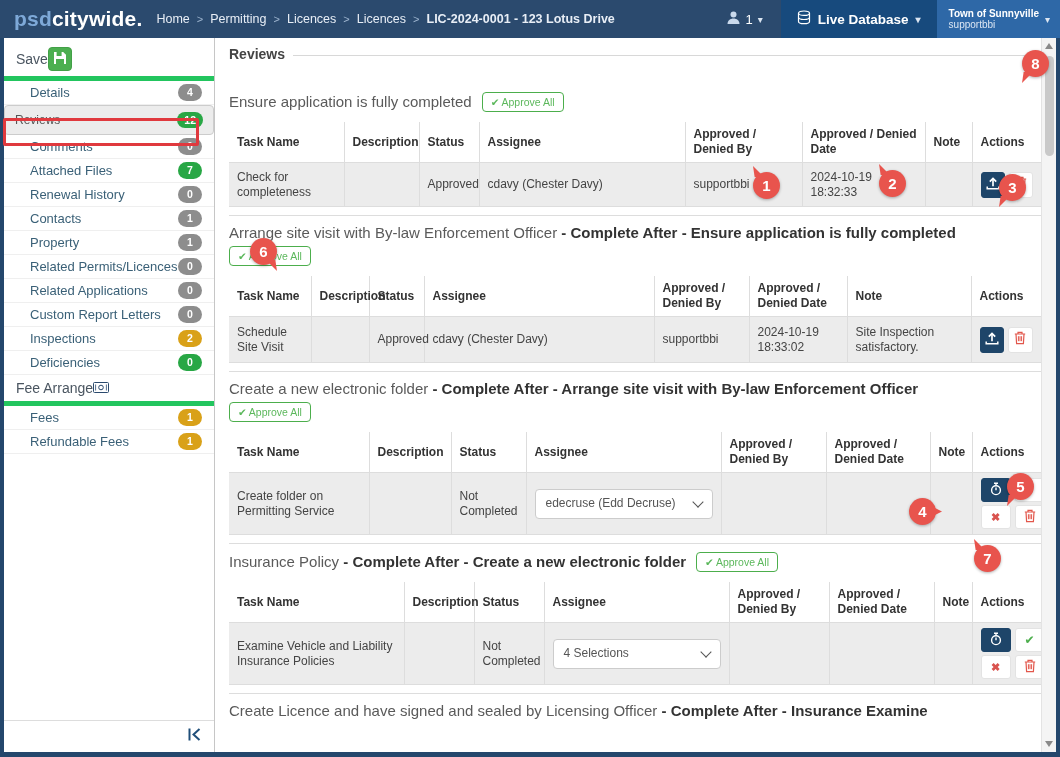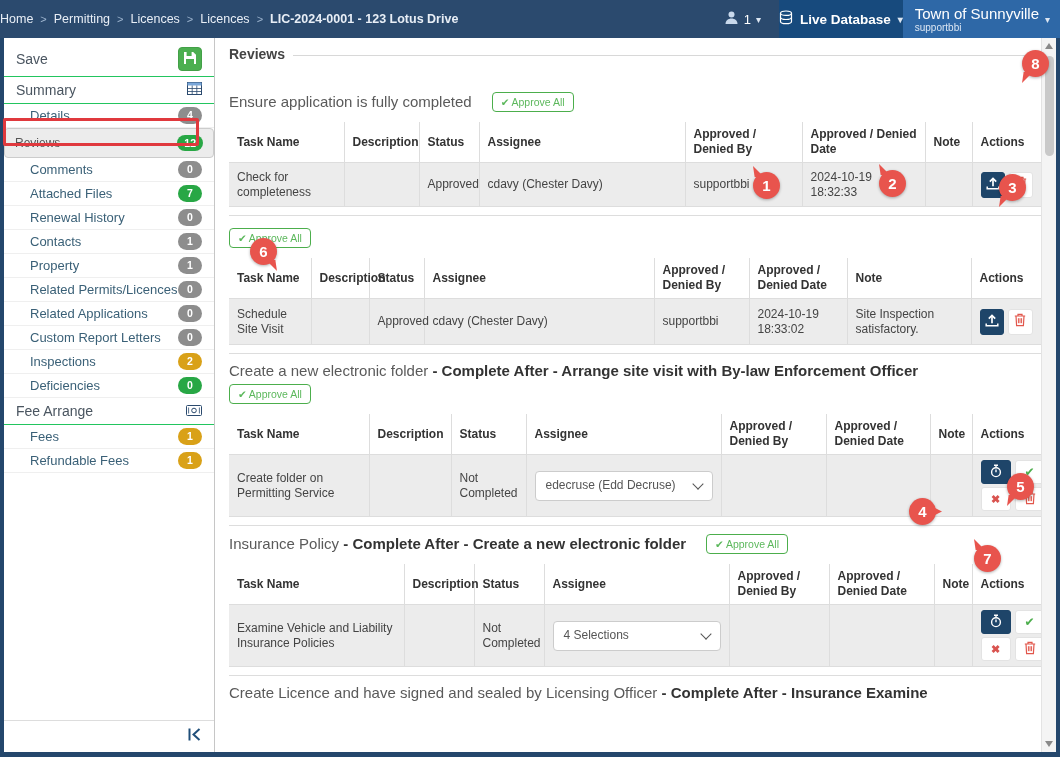--- a/index.html
+++ b/index.html
@@ -10,32 +10,32 @@
   .hdr { position: absolute; top: 0; left: 0; right: 0; height: 38px; background: #2b4a6e; display: flex; align-items: center; color: #fff; }
   .logo { padding: 0 14px 0 14px; font-size: 21px; font-weight: bold; letter-spacing: .2px; white-space: nowrap; }
   .logo .psd { color: #7ea9d8; }
   .logo .cw { color: #fff; }
   .crumbs { display: flex; align-items: center; gap: 7px; font-size: 12.5px; color: #e8eef6; white-space: nowrap; }
   .crumbs .sep { color: #9fb6d0; font-size: 11px; }
   .crumbs .cur { font-weight: bold; }
   .hdr-spacer { flex: 1; }
   .usermenu { display: flex; align-items: center; gap: 5px; font-size: 13px; padding: 0 18px; }
   .caret { font-size: 10px; color: #dce6f2; }
-  .livedb { height: 38px; display: flex; align-items: center; gap: 7px; background: #174a7d; padding: 0 0; font-size: 13.5px; font-weight: bold; }
+  .livedb { height: 38px; display: flex; align-items: center; gap: 7px; background: #174a7d; padding: 0 16px; font-size: 13.5px; font-weight: bold; }
   .orgbox { height: 38px; display: flex; align-items: center; gap: 6px; background: #2e68a7; padding: 0 10px 0 12px; min-width: 114px; }
   .orgtxt { line-height: 1.15; }
-  .orgname { font-size: 15px; font-weight: normal; }
+  .orgname { font-size: 10px; font-weight: bold; }
   .orguser { font-size: 10px; color: #dbe6f3; }
 
   
   .app { position: absolute; top: 38px; left: 4px; right: 4px; bottom: 5px; background: #fff; display: flex; overflow: hidden; }
 
   
   .side { width: 211px; border-right: 1px solid #c6c6c6; display: flex; flex-direction: column; padding-top: 4px; overflow: hidden; }
-  .side-head { display: flex; justify-content: space-between; align-items: center; padding: 5px 12px; font-size: 14px; color: #4a5560; border-bottom: 1px solid #22c55e; min-height: 27px; }
+  .side-head { display: flex; justify-content: flex-start; align-items: center; padding: 5px 12px; font-size: 14px; color: #4a5560; border-bottom: 5px solid #22c55e; min-height: 27px; }
   .side-item { display: flex; justify-content: space-between; align-items: center; padding: 3px 12px 3px 26px; font-size: 13px; color: #3a6077; border-bottom: 1px solid #efefef; min-height: 24px; cursor: pointer; }
   .side-item.sel { background: #ececec; }
   .badge { min-width: 24px; text-align: center; border-radius: 9px; color: #fff; font-size: 10.5px; font-weight: bold; padding: 2px 7px; line-height: 1.2; }
   .b-gray { background: #8d8d8d; }
   .b-green { background: #28a745; }
   .b-orange { background: #d9a118; }
   .save-btn { width: 24px; height: 24px; background: #4caf50; border: 1px solid #43a047; border-radius: 4px; display: flex; align-items: center; justify-content: center; cursor: pointer; }
   .side-bottom { margin-top: auto; border-top: 1px solid #ddd; padding: 6px 12px; display: flex; justify-content: flex-end; }
   .log-bars { display: flex; flex-direction: column; gap: 3px; }
   .log-bars i { width: 14px; height: 3px; background: #2b4a6e; display: block; }
@@ -49,21 +49,21 @@
   .filter-input { width: 112px; height: 28px; border: 1px solid #ccc; border-radius: 4px 0 0 4px; padding: 0 8px; font-size: 12px; color: #555; font-family: "Liberation Sans", sans-serif; }
   .fclear { width: 34px; height: 28px; border: 1px solid #ccc; border-left: none; border-radius: 0 4px 4px 0; background: #fff; font-size: 11px; color: #333; cursor: pointer; }
   .attach { margin-left: auto; margin-right: 39px; display: flex; align-items: center; gap: 4px; border: 1px solid #4cae4c; background: #fff; color: #4cae4c; border-radius: 4px; padding: 5px 10px; font-size: 12px; cursor: pointer; font-family: "Liberation Sans", sans-serif; }
   .attach .plus { font-weight: bold; font-size: 14px; line-height: 10px; }
 
   .section { width: 812px; padding-bottom: 8px; }
   .section.bordered { border-top: 1px solid #ddd; padding-top: 8px; }
   .sec1 { margin-top: 30px; }
   .sec-title { font-size: 15px; color: #5a5a5a; line-height: 18px; }
   .sec-title .bold { font-weight: bold; color: #333; }
-  .title-row { display: flex; align-items: center; gap: 20px; }
+  .title-row { display: flex; align-items: center; gap: 10px; }
   .approve { display: inline-flex; align-items: center; gap: 2px; border: 1px solid #4cae4c; background: #fff; color: #5cb85c; border-radius: 4px; padding: 3px 8px; font-size: 10.5px; cursor: pointer; font-family: "Liberation Sans", sans-serif; }
   .approve-row { margin-top: 4px; }
 
   table { border-collapse: collapse; table-layout: fixed; width: 812px; margin-top: 10px; }
   th { font-size: 12px; color: #333; text-align: left; font-weight: bold; padding: 5px 8px; border-right: 1px solid #ddd; border-bottom: 1px solid #ddd; vertical-align: middle; line-height: 15px; }
   td { font-size: 12px; color: #444; padding: 5px 8px; border-right: 1px solid #ddd; border-bottom: 1px solid #ddd; vertical-align: middle; line-height: 15px; background: #ececec; }
   .t1 td { height: 44px; } .t2 td { height: 46px; } .t3 td, .t4 td { height: 52px; }
 
   .acts { display: flex; gap: 4px; }
   .acts-grid { display: grid; grid-template-columns: 30px 30px; gap: 3px 4px; }
@@ -96,20 +96,21 @@
   .co3 { left: 999px; top: 174px; } .co4 { left: 909px; top: 498px; }
   .co5 { left: 1007px; top: 473px; } .co6 { left: 250px; top: 238px; }
   .co7 { left: 974px; top: 545px; } .co8 { left: 1022px; top: 50px; }
 </style>
 </head>
 <body>
 
 <div class="window">
 
   <div class="hdr">
+    <div class="logo"><span class="psd">psd</span><span class="cw">citywide</span><span class="cw">.</span></div>
     <div class="crumbs">
       <span>Home</span>
       <span class="sep">&gt;</span>
       <span>Permitting</span>
       <span class="sep">&gt;</span>
       <span>Licences</span>
       <span class="sep">&gt;</span>
       <span>Licences</span>
       <span class="sep">&gt;</span>
       <span class="cur">LIC-2024-0001 - 123 Lotus Drive</span>
@@ -147,28 +148,20 @@
       <div class="side-head">
         <span>Save</span>
         <span class="save-btn">
             <span><svg width="14" height="14" viewBox="0 0 14 14">
                 <path d="M1 1h9.2L13 3.8V13H1z" fill="#fff"></path>
                 <rect x="3.6" y="1" width="5" height="4" fill="#4caf50"></rect>
                 <rect x="3" y="8" width="8" height="5" fill="#4caf50"></rect>
               </svg></span>
           </span>
       </div>
-      <div class="side-head">
-        <span>Summary</span>
-        <span><svg width="15" height="13" viewBox="0 0 15 13">
-              <rect x=".5" y=".5" width="14" height="12" fill="#fff" stroke="#2b4a6e"></rect>
-              <rect x=".5" y=".5" width="14" height="3" fill="#7aa7d9"></rect>
-              <path d="M5.2 3.5v9M9.8 3.5v9M.5 6.5h14M.5 9.5h14" stroke="#2b4a6e" stroke-width=".8"></path>
-            </svg></span>
-      </div>
       <div class="side-item">
           <span>Details</span>
           <span class="badge b-gray">4</span>
         </div>
       <div class="side-item sel">
           <span>Reviews</span>
           <span class="badge b-green">12</span>
         </div>
       <div class="side-item">
           <span>Comments</span>
@@ -295,20 +288,21 @@
                         </svg></span>
                     </button>
               </div>
             </td>
           </tr>
         </tbody>
           </table>
       </div>
 
       <div class="section bordered">
+        <div class="sec-title"><span>Arrange site visit with By-law Enforcement Officer</span> <span class="bold">- Complete After - Ensure application is fully completed</span></div>
         <div class="approve-row"><button class="approve">
               <span>✔</span>
               <span>Approve All</span>
             </button></div>
         <table class="t2">
           <colgroup>
               <col style="width:82px">
               <col style="width:58px">
               <col style="width:55px">
               <col style="width:230px">

